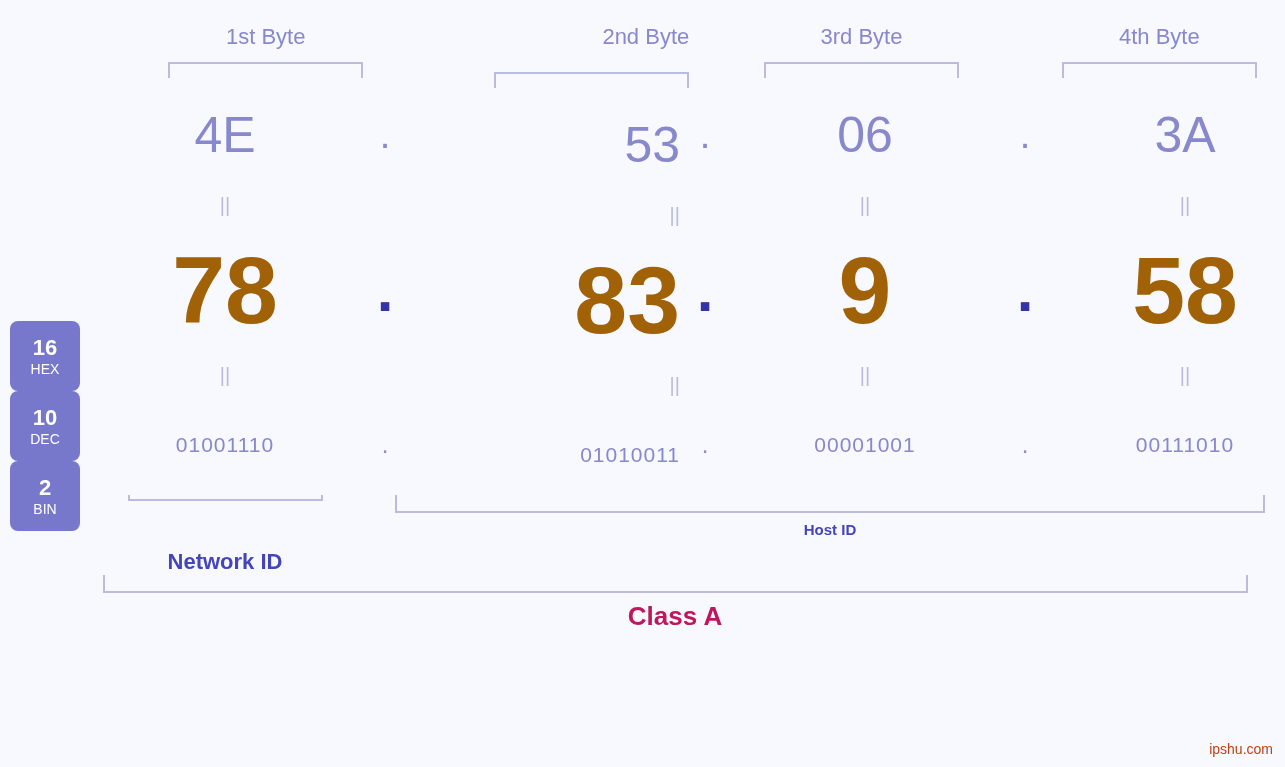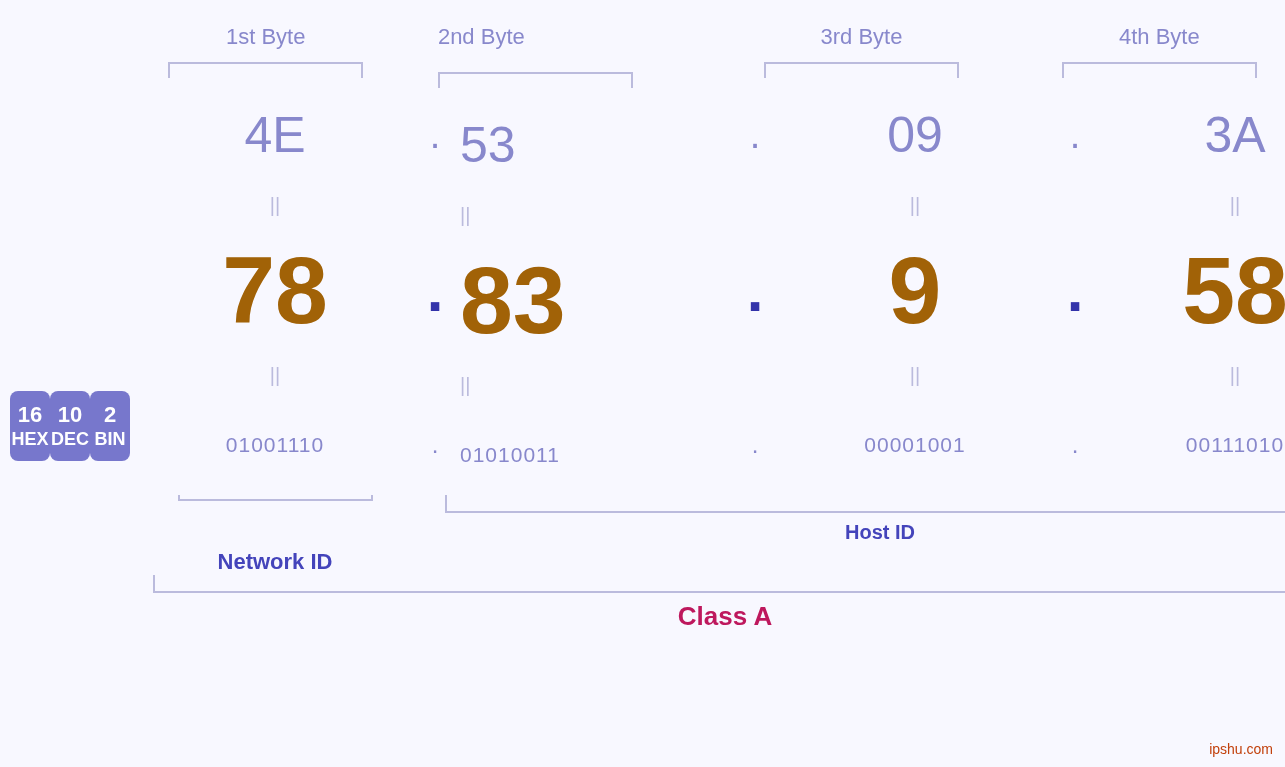--- a/index.html
+++ b/index.html
@@ -29,22 +29,22 @@
       justify-content: center;
     }
 
     .badge-number {
       font-size: 22px;
       font-weight: bold;
       line-height: 1.2;
     }
 
     .badge-label {
-      font-size: 18px;
-      font-weight: bold;
+      font-size: 14px;
+      font-weight: normal;
     }
 
     
     .watermark {
       position: absolute;
       bottom: 10px;
       right: 12px;
       color: #c2410c;
       font-size: 14px;
     }
@@ -61,21 +61,22 @@
 
     .rows-wrapper {
       display: flex;
       width: 100%;
       flex: 1;
     }
 
     .left-badges {
       width: 140px;
       display: flex;
-      justify-content: space-between;
+      flex-direction: column;
+      justify-content: center;
       align-items: center;
       padding: 10px;
     }
 
     .right-grid {
       flex: 1;
       display: flex;
       flex-direction: column;
     }
 
@@ -126,21 +127,21 @@
       height: 80px;
     }
 
     .data-row-class {
       display: flex;
       height: 70px;
     }
 
     .col-b1 { width: 270px; display: flex; align-items: center; justify-content: center; }
     .col-sep { width: 50px; display: flex; align-items: center; justify-content: center; }
-    .col-b2 { width: 270px; display: flex; align-items: center; justify-content: flex-start; margin-top: 20px; }
+    .col-b2 { width: 270px; display: flex; align-items: center; justify-content: flex-end; margin-top: 20px; }
     .col-b3 { width: 270px; display: flex; align-items: center; justify-content: center; }
     .col-b4 { width: 270px; display: flex; align-items: center; justify-content: center; }
 
     .header-text {
       color: #8888cc;
       font-size: 22px;
     }
 
     .top-brack {
       width: 195px;
@@ -217,21 +218,21 @@
     .label-network {
       color: #4444bb;
       font-size: 22px;
       font-weight: bold;
       padding-top: 8px;
       margin-top: 40px;
     }
 
     .label-host {
       color: #4444bb;
-      font-size: 20px;
+      font-size: 15px;
       font-weight: bold;
       padding-top: 8px;
     }
 
     .label-class {
       color: #be185d;
       font-size: 26px;
       font-weight: bold;
       padding-top: 8px;
     }
@@ -331,21 +332,21 @@
         <div class="col-sep">
           <span class="sep-dot-hex">.</span>
         </div>
         <div class="col-b2">
           <span class="val-hex">53</span>
         </div>
         <div class="col-sep">
           <span class="sep-dot-hex">.</span>
         </div>
         <div class="col-b3">
-          <span class="val-hex">09</span>
+          <span class="val-hex">06</span>
         </div>
         <div class="col-sep">
           <span class="sep-dot-hex">.</span>
         </div>
         <div class="col-b4">
           <span class="val-hex">3A</span>
         </div>
       </div>
 
       <div class="data-row-eq1">

